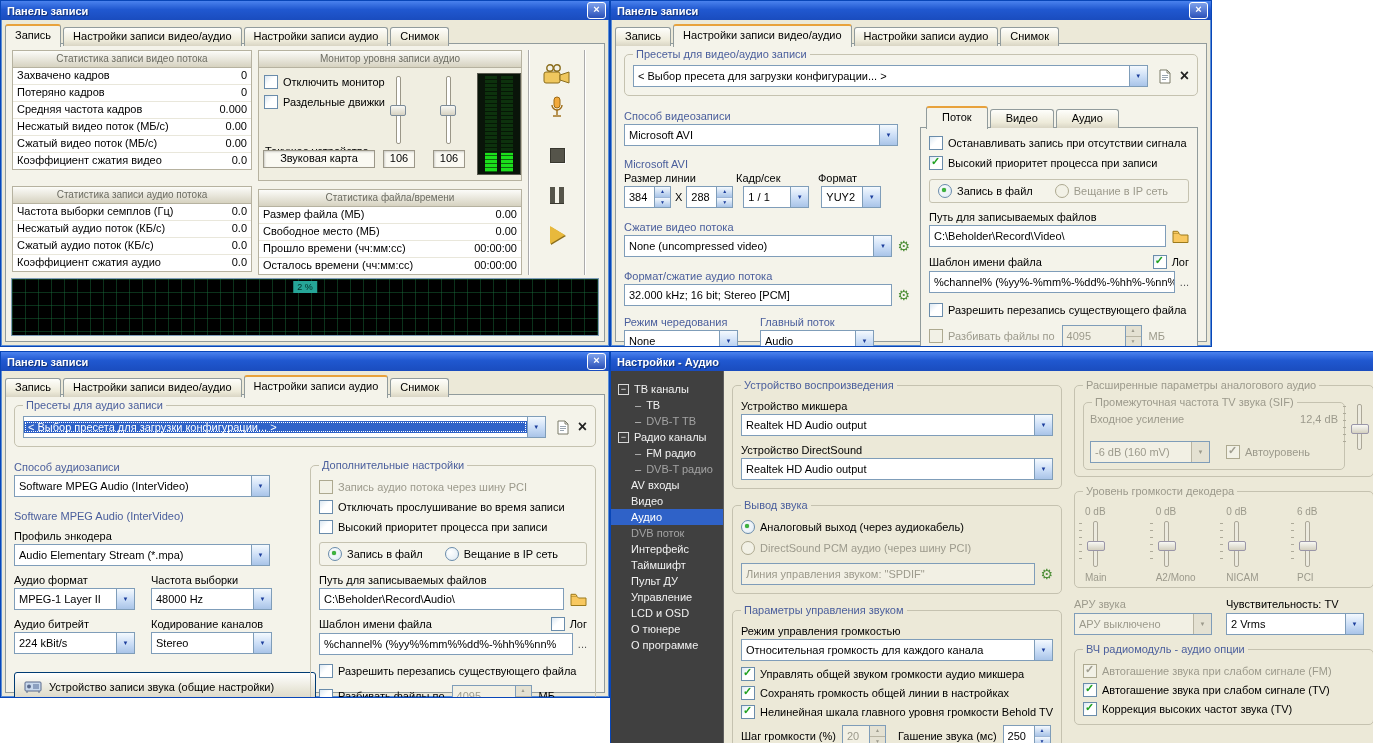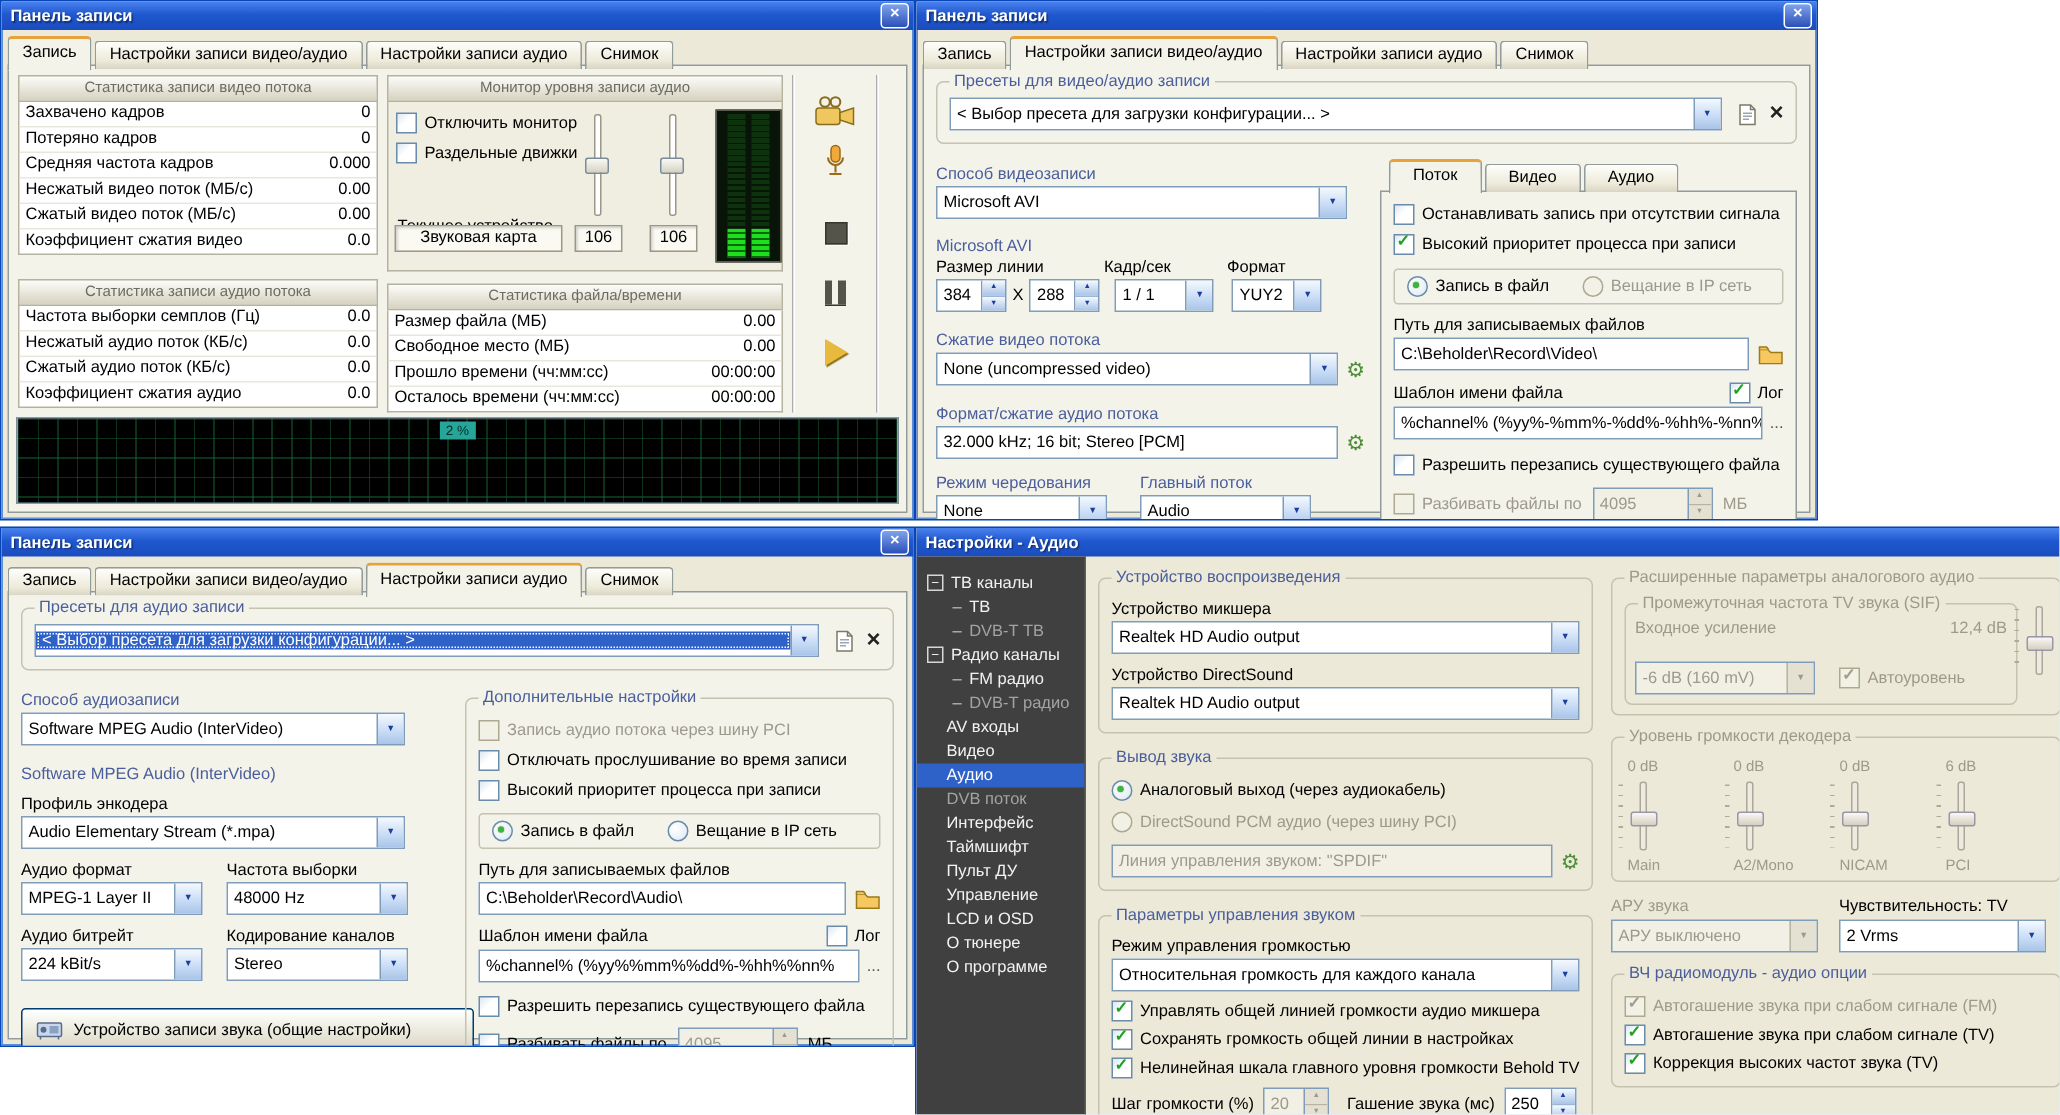--- a/index.html
+++ b/index.html
@@ -646,21 +646,21 @@
             <span class="glabel">Параметры управления звуком</span>
             <div class="flabel" style="margin-top:2px">Режим управления громкостью</div>
             <div class="dd">
               <span class="txt">Относительная громкость для каждого канала</span>
               <span class="btn">▼</span>
             </div>
             <div class="check-list">
 
             <label class="check checked">
                 <span class="box"></span>
-                <span>Управлять общей линией громкости аудио микшера</span>
+                <span>Управлять общей звуком громкости аудио микшера</span>
               </label>
                 <label class="check checked">
                 <span class="box"></span>
                 <span>Сохранять громкость общей линии в настройках</span>
               </label>
                 <label class="check checked">
                 <span class="box"></span>
                 <span>Нелинейная шкала главного уровня громкости Behold TV</span>
               </label>
               </div>

